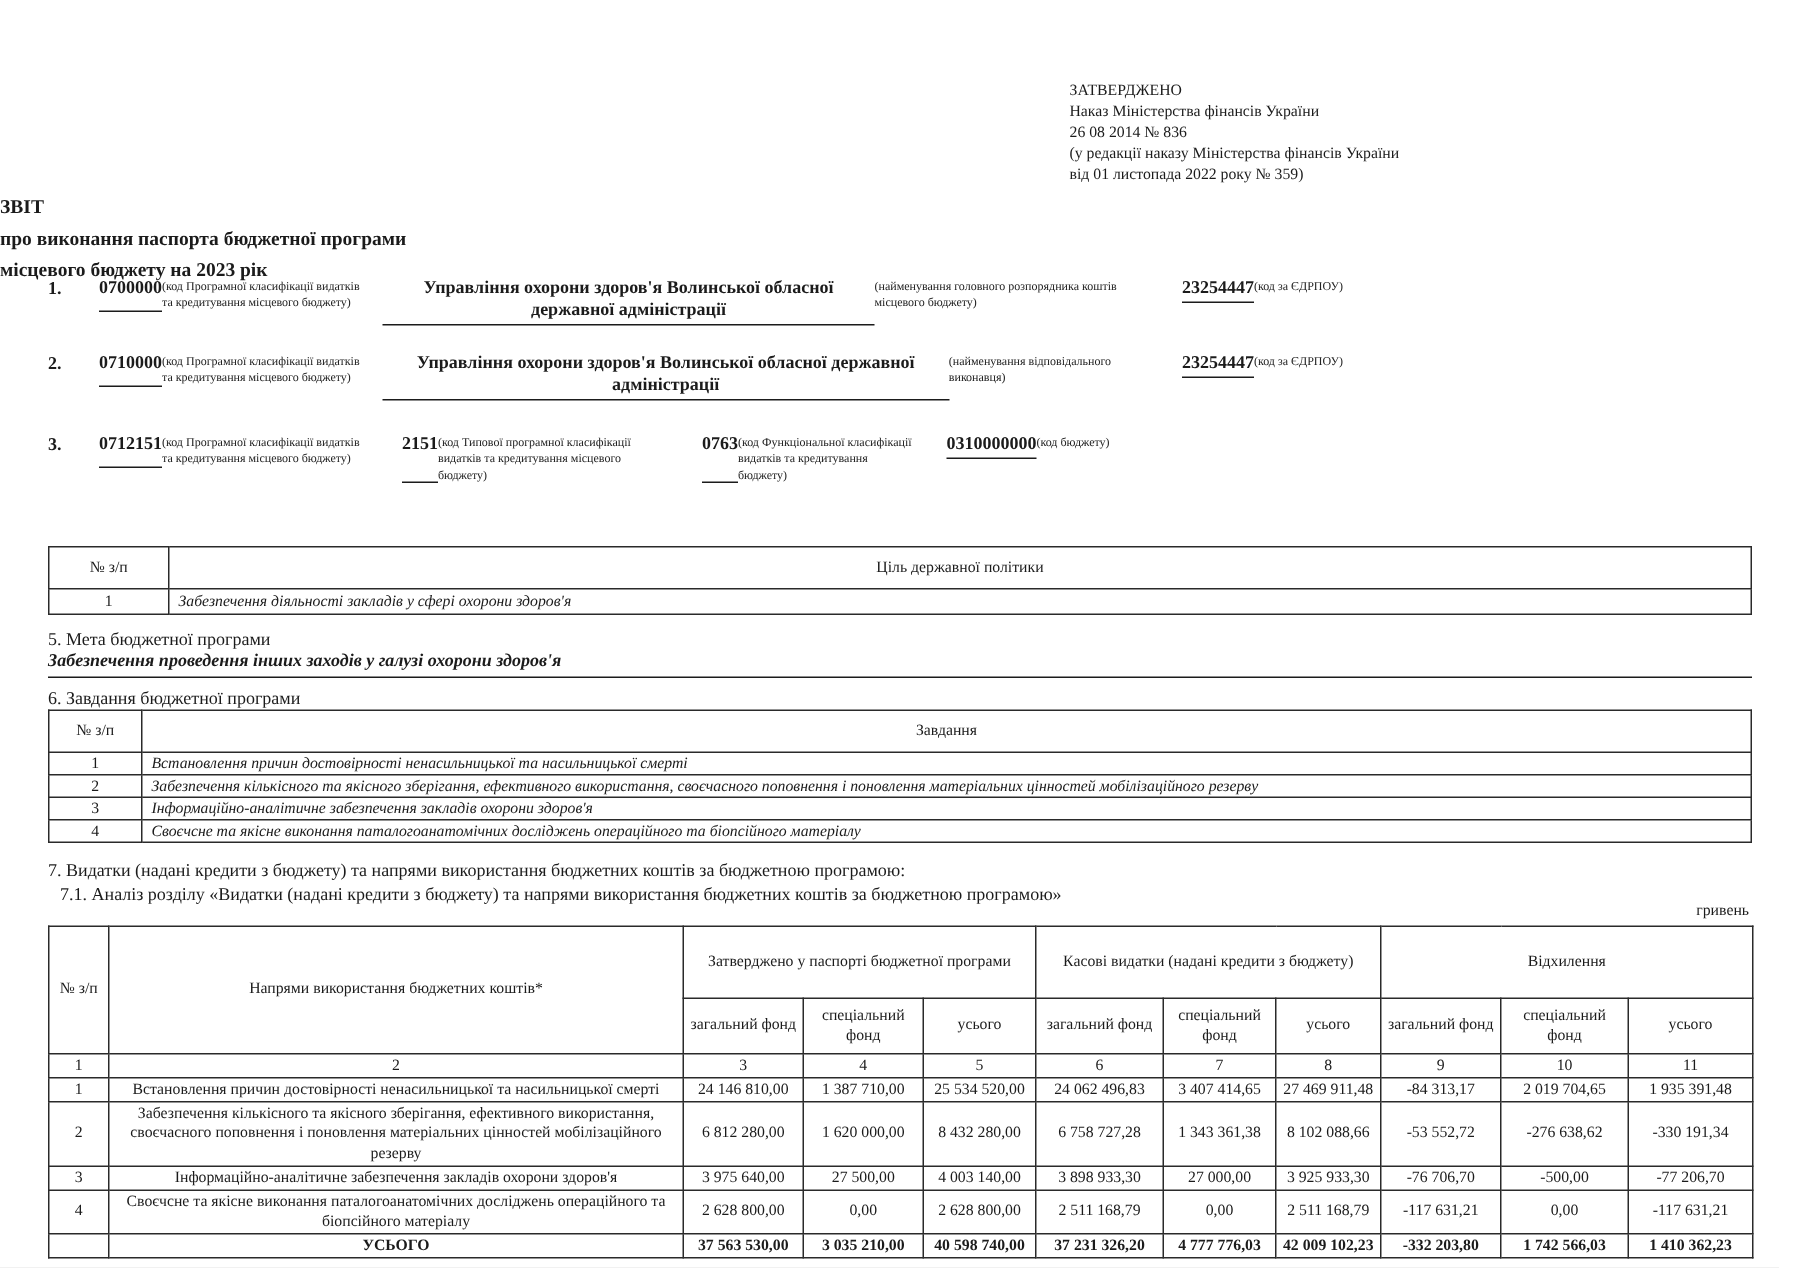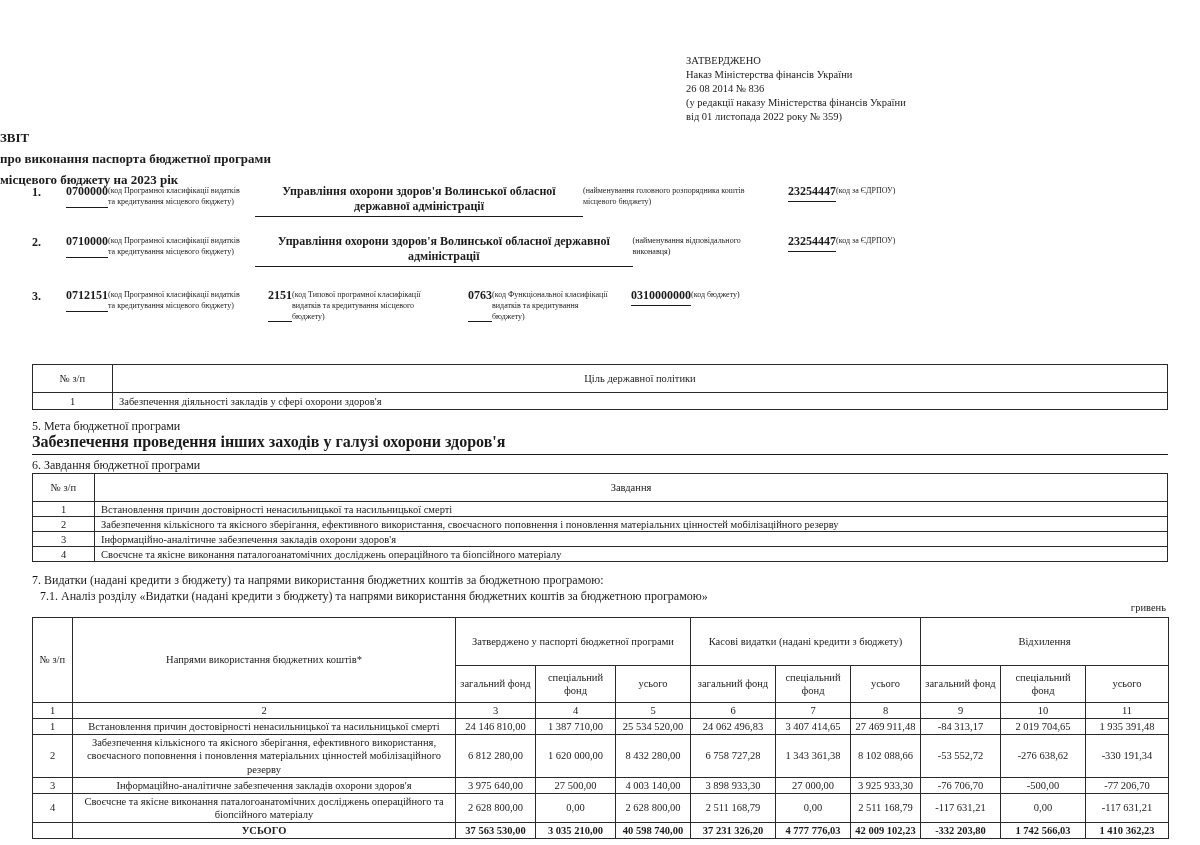--- a/index.html
+++ b/index.html
@@ -6,50 +6,50 @@
   html,body { background:#e8e8e8; }
   .page {
     position: relative;
     width: 1200px; height: 845px;
     background: #ffffff;
     font-family: "Liberation Serif", "DejaVu Serif", serif;
     color: #1b1b1b;
     overflow: hidden;
   }
   
-  .approved { position:absolute; left:686px; top:54px; font-size:10.5px; line-height:1.34; }
+  .approved { position:absolute; left:713px; top:54px; font-size:10.5px; line-height:1.34; }
   
   .title { position:absolute; top:128px; left:0; width:1115px; text-align:left; font-weight:bold; font-size:13px; line-height:1.6; }
   
   .field-row { position:absolute; left:32px; display:flex; align-items:flex-start; width:1150px; }
   .fnum { width:34px; font-weight:bold; font-size:12px; padding-top:1px; }
   .fcell { display:flex; flex-direction:row; }
   .fval {
     font-weight:bold; font-size:12px; text-align:center;
     border-bottom:1.4px solid #1b1b1b; padding-bottom:2px; line-height:1.25;
   }
   .fval.left { text-align:left; }
   .flabel { font-size:8px; text-align:left; line-height:1.35; padding-top:2px; color:#222; }
   
   .sec-heading { position:absolute; left:32px; font-size:12px; }
   .sec5-text {
-    position:absolute; left:32px; width:1136px; font-weight:bold; font-size:16px;
-    border-bottom:1.4px solid #1b1b1b; padding-bottom:3px;
+    position:absolute; left:32px; width:1136px; font-weight:bold; font-size:12px;
+    border-bottom:1.4px solid #1b1b1b; padding-bottom:3px;font-style:italic;
   }
   
   table.simple {
     position:absolute; left:32px; border-collapse:collapse; table-layout:fixed;
     width:1136px; font-size:10.5px;
   }
   table.simple td, table.simple th {
     border:1px solid #2a2a2a; font-weight:normal; padding:1px 6px; vertical-align:middle;
   }
   table.simple th { text-align:center; }
   table.simple td.num { text-align:center; }
-  table.simple td.txt { text-align:left; }
+  table.simple td.txt { text-align:left;font-style:italic; }
   
   .currency { position:absolute; right:34px; font-size:10.5px;text-align:center; }
   
   table.big {
     position:absolute; left:32px; border-collapse:collapse; table-layout:fixed;
     width:1136px; font-size:10.5px;
   }
   table.big td, table.big th {
     border:1px solid #2a2a2a; font-weight:normal; padding:1px 3px;
     text-align:center; vertical-align:middle; line-height:1.25;

